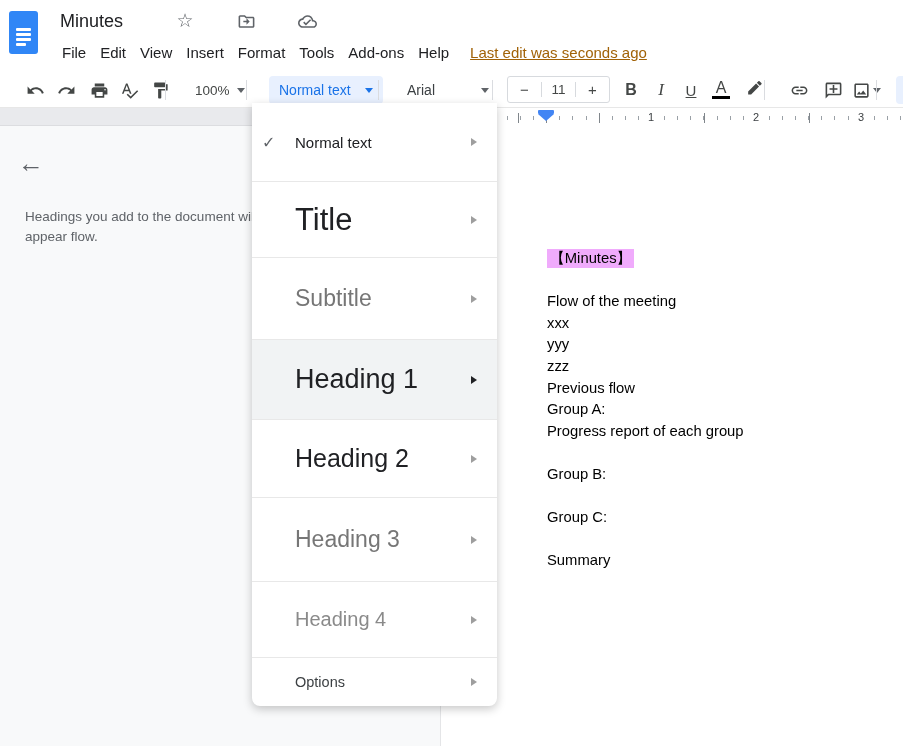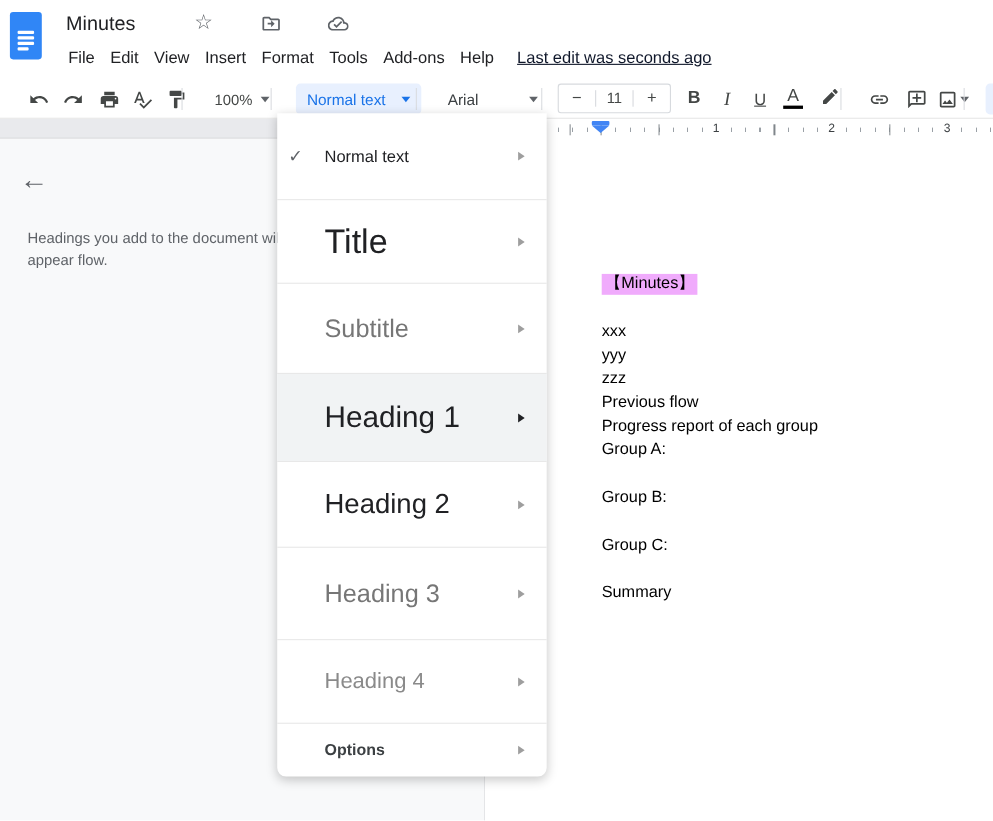--- a/index.html
+++ b/index.html
@@ -13,21 +13,21 @@
   #topbar { position:absolute; left:0; top:0; width:903px; height:70px; background:#fff; z-index:20; }
   .logo { position:absolute; left:9px; top:11px; width:29px; height:43px; background:#3086f6; border-radius:3px; }
   .logo .ln { position:absolute; left:7px; height:3px; background:#fff; border-radius:1px; }
   .title-row { position:absolute; left:60px; top:8px; height:26px; display:flex; align-items:center;gap:28px; }
   .doc-title { font-size:18px; color:#202124; margin-right:24px; }
   .tb-ico { color:#5f6368; display:inline-flex; align-items:center; justify-content:center; width:20px; height:20px; margin-right:13px; cursor:pointer; }
   .tb-ico svg { width:19px; height:19px; fill:#5f6368; }
   .star-glyph { font-size:19px; line-height:20px; }
   .menu-row { position:absolute; left:55px; top:40px; height:24px; display:flex; align-items:center; }
   .menu-item { font-size:15px; color:#202124; padding:2px 7px; border-radius:4px; cursor:pointer; }
-  .last-edit { font-size:15px; color:#0f172a; text-decoration:underline; margin-left:14px; cursor:pointer; }
+  .last-edit { font-size:15px; color:#a16207; text-decoration:underline; margin-left:14px; cursor:pointer; }
   
   #toolbar { position:absolute; left:0; top:70px; width:903px; height:38px; background:#fff; border-bottom:1px solid #e7e7e7; z-index:20; }
   .t-abs { position:absolute; top:76px; height:28px; display:flex; align-items:center; justify-content:center; z-index:21;margin-left:13px; }
   .tool-btn { width:28px; cursor:pointer; border-radius:4px; }
   .tool-btn svg { width:19px; height:19px; fill:#444746; }
   .t-sep { position:absolute; top:80px; width:1px; height:20px; background:#dadce0; z-index:21; }
   .zoom-ctl { width:62px; justify-content:space-between; padding:0 6px; cursor:pointer; }
   .zoom-label { font-size:13.5px; color:#444746; }
   .caret { width:0; height:0; border-left:4px solid transparent; border-right:4px solid transparent; border-top:5px solid #5f6368; }
   .caret.blue { border-top-color:#1a73e8; }
@@ -76,21 +76,21 @@
   .sm-check { position:absolute; left:10px; font-size:16px; color:#5f6368; }
   .sm-arrow { position:absolute; right:20px; width:0; height:0; border-top:4px solid transparent; border-bottom:4px solid transparent; border-left:6px solid #9e9e9e; }
   .sm-item.hl .sm-arrow { border-left-color:#202124; }
   .f-normal { font-size:15px; color:#202124; }
   .f-title { font-size:31px; color:#202124; }
   .f-subtitle { font-size:23px; color:#767676; }
   .f-h1 { font-size:27px; color:#202124; }
   .f-h2 { font-size:25px; color:#202124; }
   .f-h3 { font-size:23px; color:#767676; }
   .f-h4 { font-size:20px; color:#8a8a8a; }
-  .f-options { font-size:14.5px; color:#3c4043;font-weight:bold; }
+  .f-options { font-size:14.5px; color:#3c4043; }
 </style>
 </head>
 <body>
 
 <div id="topbar">
   <div class="logo">
     <span class="ln" style="top:17px;width:15px;"></span>
     <span class="ln" style="top:22px;width:15px;"></span>
     <span class="ln" style="top:27px;width:15px;"></span>
     <span class="ln" style="top:32px;width:10px;"></span>
@@ -233,26 +233,27 @@
 <span class="back-arrow">←</span>
 <div class="outline-placeholder">
   <div>Headings you add to the document will</div>
   <div>appear flow.</div>
 </div>
 
 <div id="page"></div>
 <div id="doc-text">
   <div class="doc-line"><span class="doc-highlight">【Minutes】</span></div>
   <div class="doc-line"></div>
+  <div class="doc-line">Flow of the meeting</div>
   <div class="doc-line">xxx</div>
   <div class="doc-line">yyy</div>
   <div class="doc-line">zzz</div>
   <div class="doc-line">Previous flow</div>
+  <div class="doc-line">Group A:</div>
   <div class="doc-line">Progress report of each group</div>
-  <div class="doc-line">Group A:</div>
   <div class="doc-line"></div>
   <div class="doc-line">Group B:</div>
   <div class="doc-line"></div>
   <div class="doc-line">Group C:</div>
   <div class="doc-line"></div>
   <div class="doc-line">Summary</div>
 </div>
 
 <div id="style-dropdown">
   <div class="sm-item" style="height:78px;">

